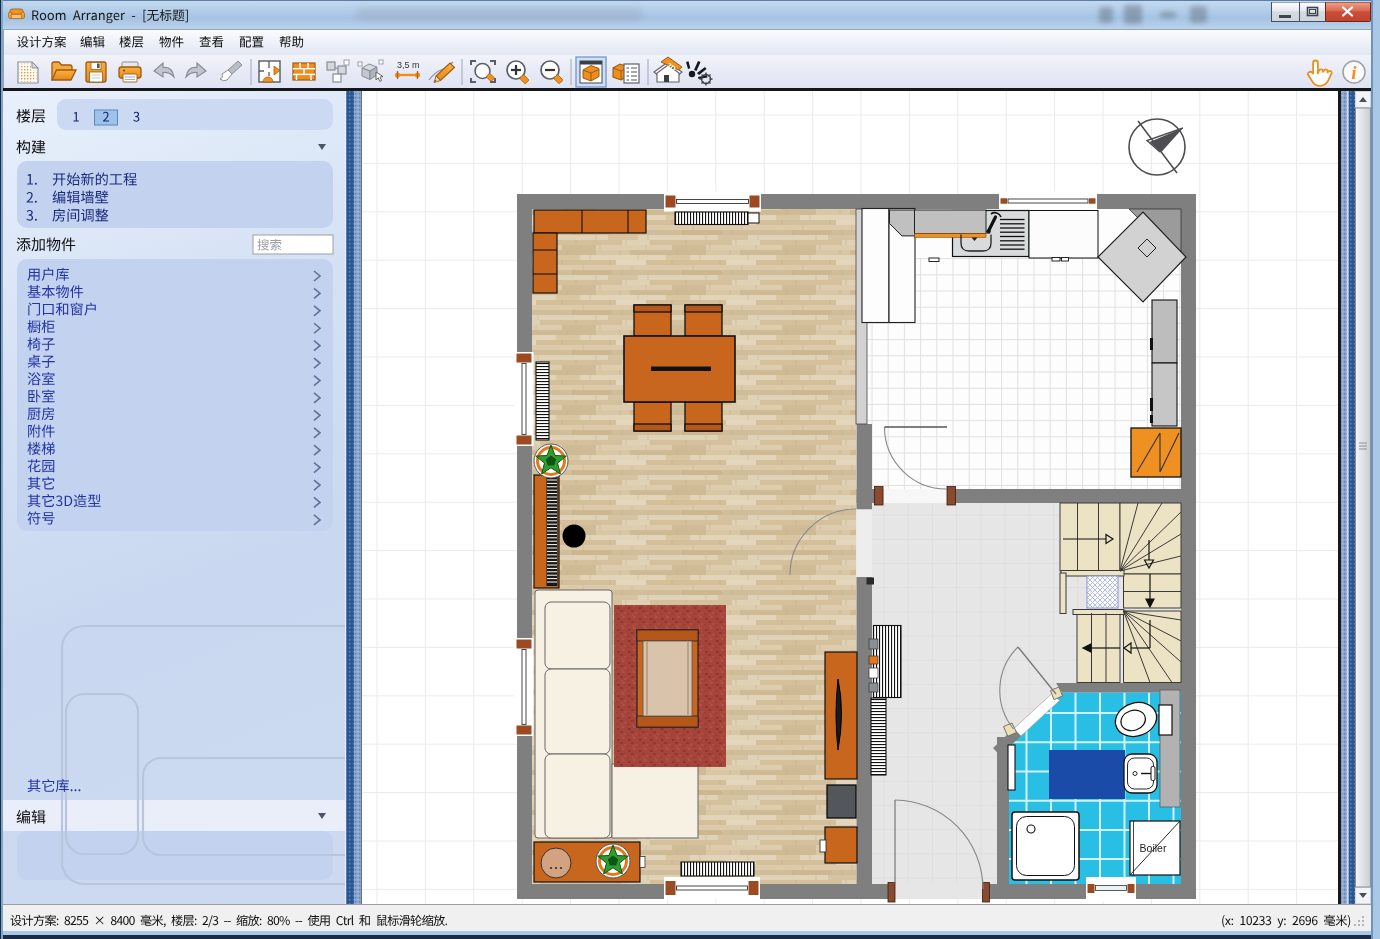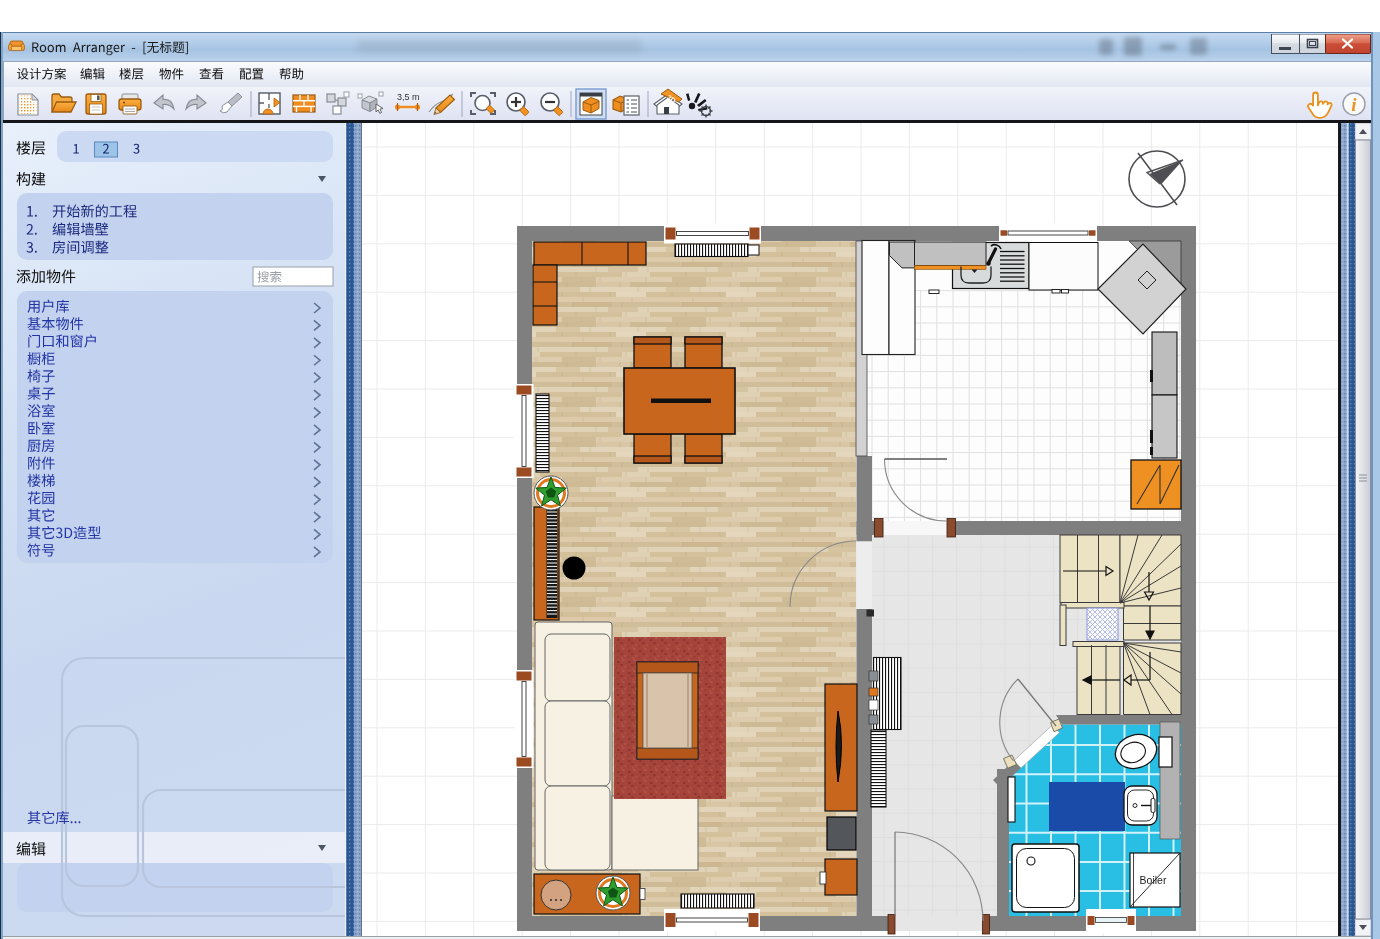--- a/index.html
+++ b/index.html
@@ -1,15 +1,15 @@
 <!DOCTYPE html>
 <html><head><meta charset="utf-8"><style>
 html,body{margin:0;padding:0;width:1380px;height:939px;overflow:hidden;
  font-family:"Liberation Sans",sans-serif;}
-#win{position:absolute;inset:0;background:#b7cfe8;margin-top:32px;}
+#win{position:absolute;inset:0;background:#b7cfe8;}
 .abs{position:absolute;}
 #titlebar{left:0;top:0;width:1380px;height:29px;
  background:linear-gradient(180deg,#c3d9ef 0%,#b0cbe8 40%,#a5c3e2 60%,#bad2ec 100%);
  border-top:1px solid #5a7ea6;box-sizing:border-box;}
 #menubar{left:3px;top:29px;width:1374px;height:26px;
  background:linear-gradient(180deg,#fafbfd,#e9edf6 70%,#e2e7f3);
  border:1px solid #97a5bd;border-bottom:none;box-sizing:border-box;}
 #toolbar{left:3px;top:55px;width:1374px;height:33px;
  background:linear-gradient(180deg,#f1f3fa,#dfe3f2);
  border-left:1px solid #97a5bd;border-right:1px solid #97a5bd;box-sizing:border-box;}

